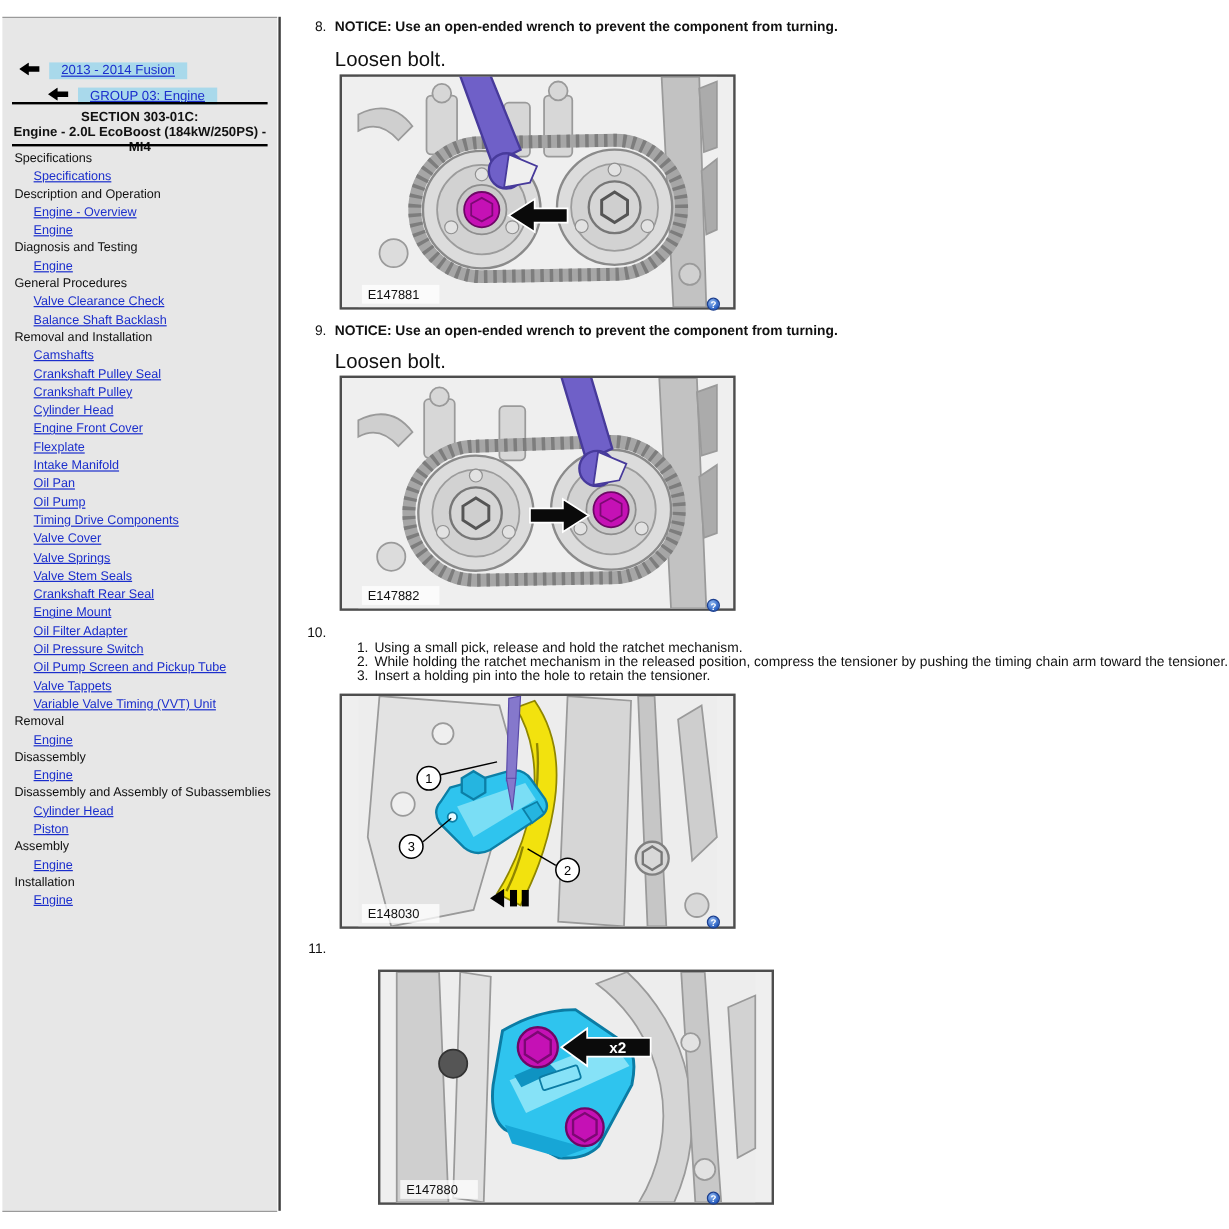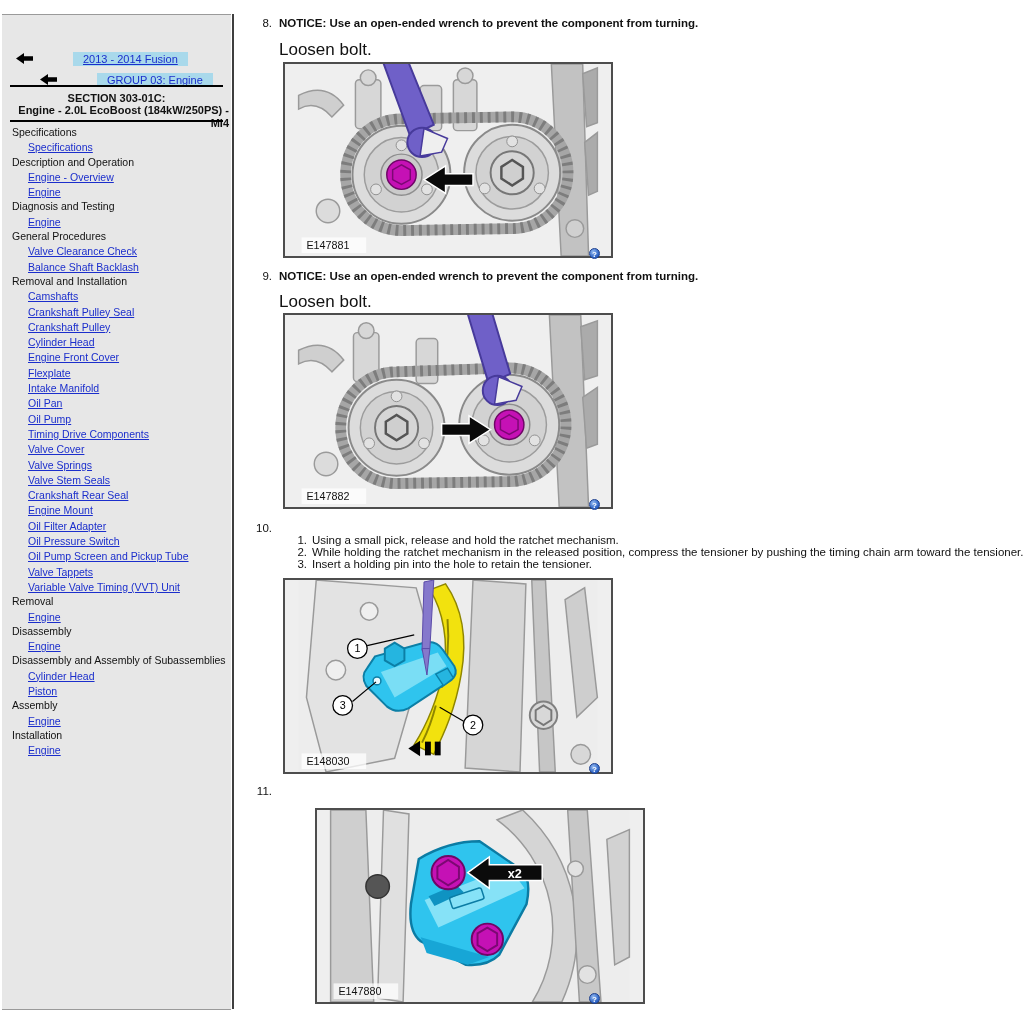--- a/index.html
+++ b/index.html
@@ -11,21 +11,21 @@
   
   .sidebar{
     position:absolute;left:2px;top:14px;width:229px;height:994px;
     background:#e7e7e7;border-top:1px solid #9a9a9a;border-bottom:1px solid #9a9a9a;
   }
   .side-sep{position:absolute;left:232px;top:14px;width:2px;height:995px;background:#3f3f3f;}
   .crumb-row{position:absolute;display:flex;align-items:center;}
   .back-arrow{display:inline-block;margin-right:8px;}
   .crumb-link{
     background:#a9d9eb;color:#1b2ecc;text-decoration:underline;font-size:11px;
-    padding:1px 10px;white-space:nowrap;cursor:pointer;margin-left:32px;
+    padding:1px 10px;white-space:nowrap;cursor:pointer;
   }
   .side-hr{position:absolute;left:8px;right:8px;border-top:2px solid #000;height:0;}
   .side-title{
     position:absolute;left:2px;right:2px;text-align:center;font-weight:bold;
     font-size:11px;line-height:12.5px;
   }
   .nav{position:absolute;left:0;right:0;top:110px;}
   .nav-cat{font-size:10.5px;line-height:14.3px;padding-left:10px;color:#111;white-space:nowrap;}
   .nav-link-row{line-height:14.3px;padding-left:26px;white-space:nowrap;}
   .nav-link{font-size:10.5px;color:#1b2ecc;text-decoration:underline;cursor:pointer;}
@@ -66,21 +66,21 @@
     <span class="back-arrow">
       <svg width="17" height="11" viewBox="0 0 17 11">
           <polygon points="0,5.5 8,0 8,3.2 17,3.2 17,7.8 8,7.8 8,11" fill="#000"></polygon>
         </svg>
     </span>
     <span class="crumb-link">GROUP 03: Engine</span>
   </div>
 
   <div class="side-hr" style="top:70px;"></div>
   <div class="side-title" style="top:77px;">SECTION 303-01C:</div>
-  <div class="side-title" style="top:89px;text-align:right;">Engine - 2.0L EcoBoost (184kW/250PS) - MI4</div>
+  <div class="side-title" style="top:89px;">Engine - 2.0L EcoBoost (184kW/250PS) - MI4</div>
   <div class="side-hr" style="top:105px;"></div>
 
   <div class="nav">
       <div class="nav-cat">Specifications</div>
       <div class="nav-link-row"><a class="nav-link">Specifications</a></div>
       <div class="nav-cat">Description and Operation</div>
       <div class="nav-link-row"><a class="nav-link">Engine - Overview</a></div>
       <div class="nav-link-row"><a class="nav-link">Engine</a></div>
       <div class="nav-cat">Diagnosis and Testing</div>
       <div class="nav-link-row"><a class="nav-link">Engine</a></div>

